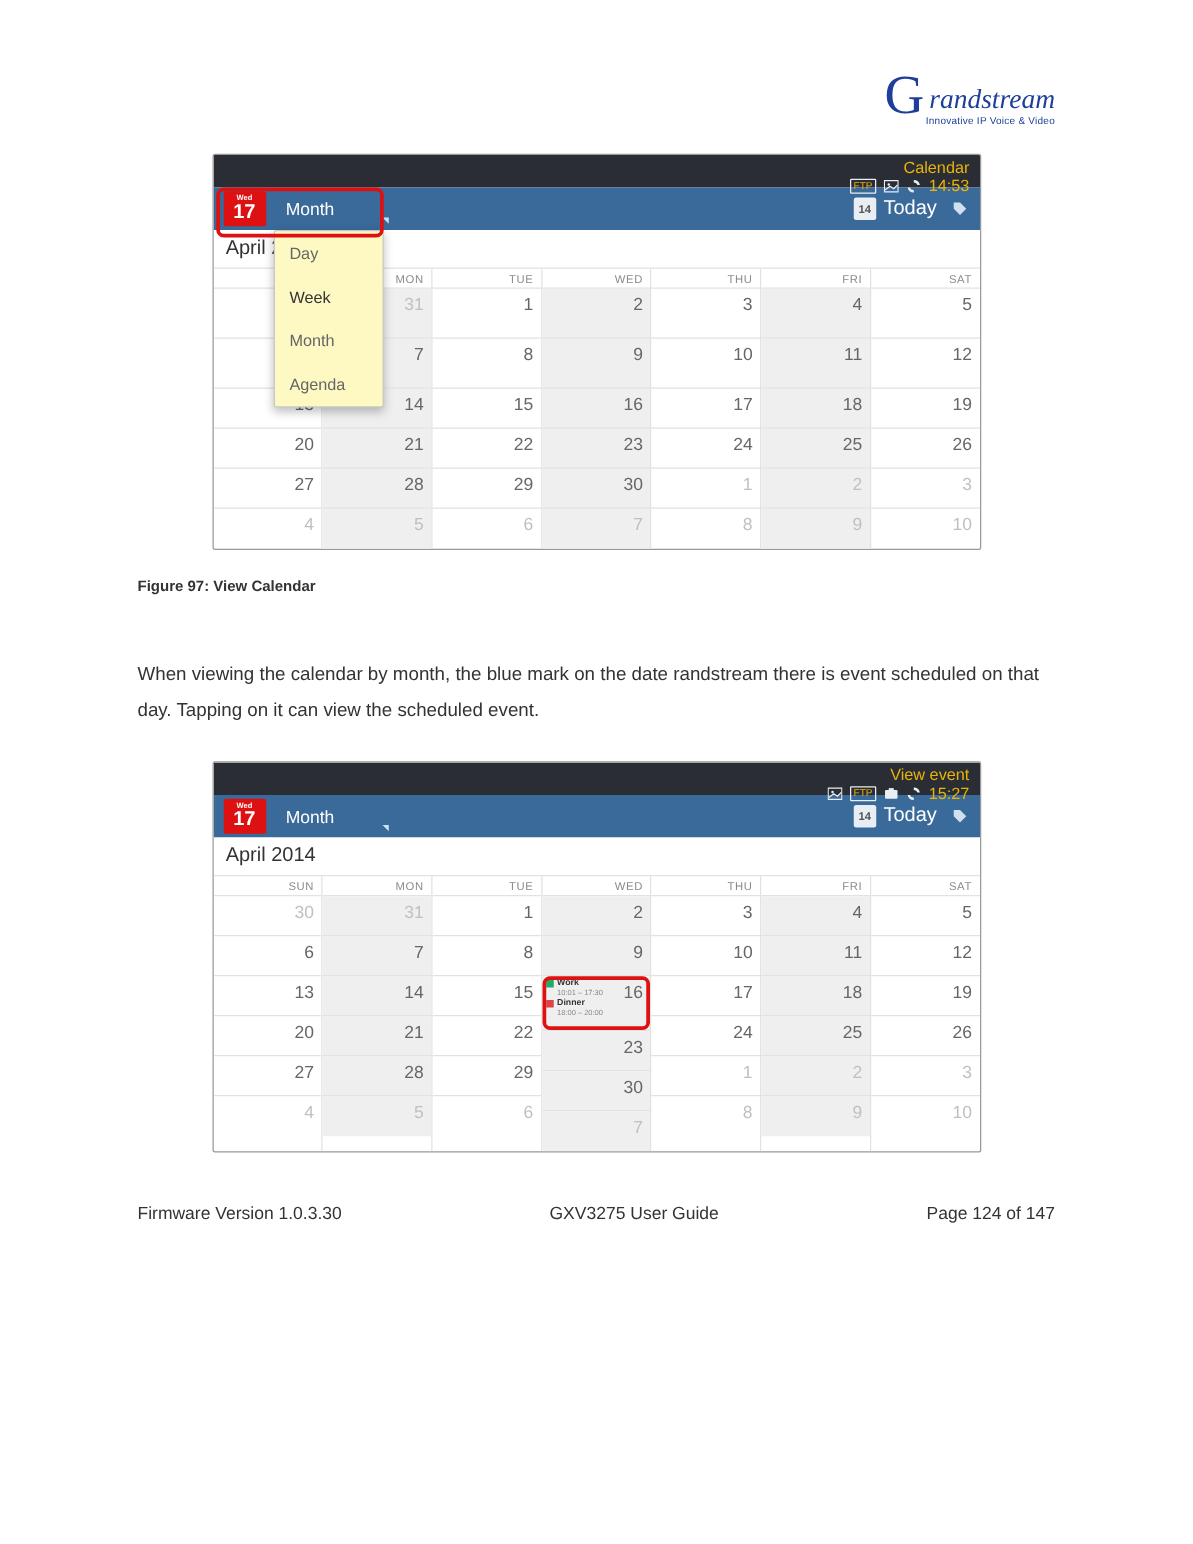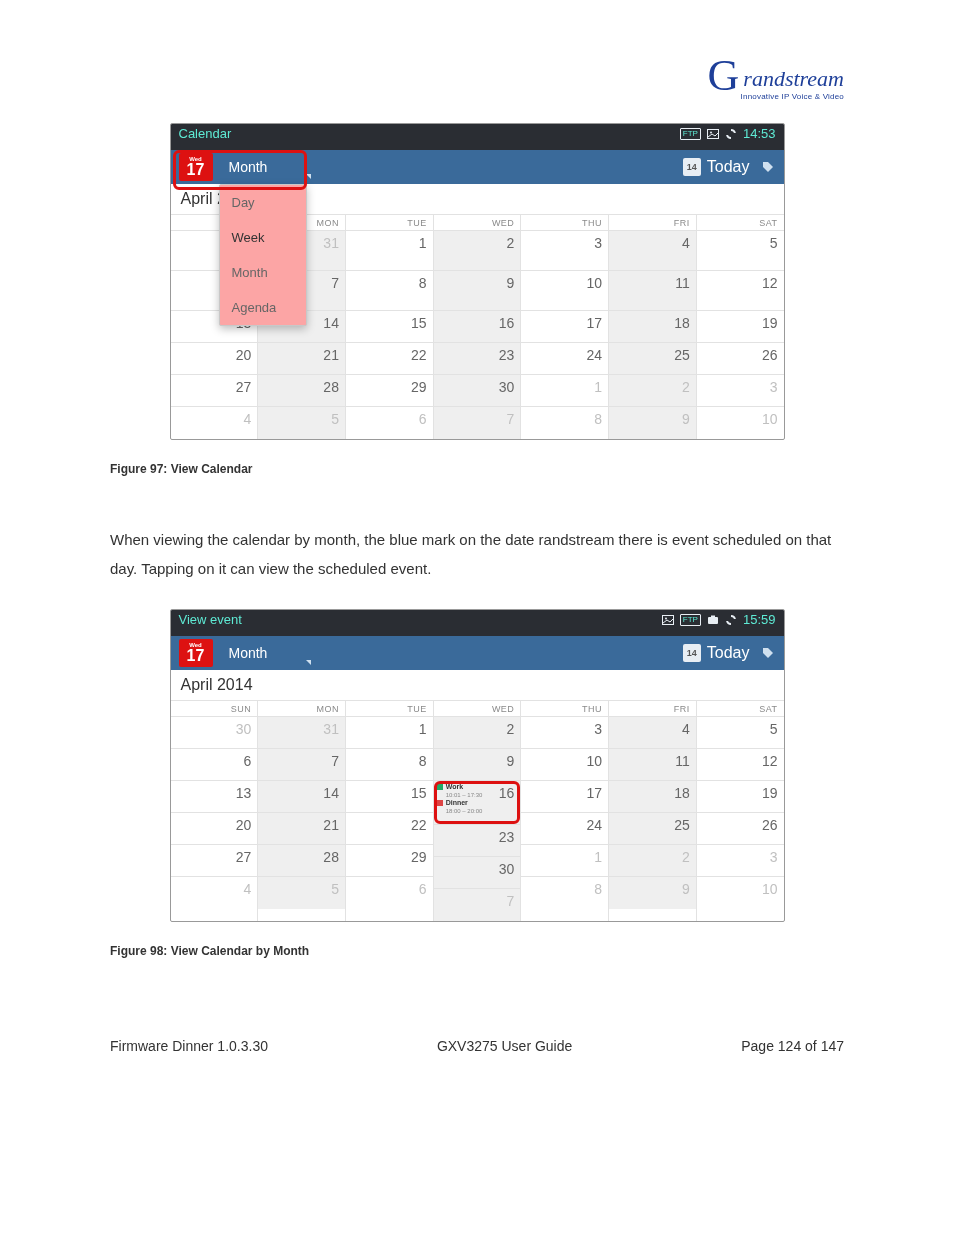--- a/index.html
+++ b/index.html
@@ -37,23 +37,23 @@
     font-family:"Brush Script MT","Segoe Script",cursive;
     font-size:22px;color:var(--brand-blue);font-style:italic;
   }
   .brand-tag{font-size:8px;color:var(--brand-blue);letter-spacing:.2px;margin-left:40px;}
   
   .shot{
     width:615px;margin:0 auto;border:1px solid #999;border-radius:2px;
     overflow:hidden;background:#fff;box-sizing:border-box;
   }
   .shot .statusbar{
-    background:var(--bar-dark);color:#5eead4;
-    display:flex;align-items:flex-start;justify-content:space-between;
-    padding:2px 8px;font-size:13px;height:22px;
+    background:var(--bar-dark);color:#eab308;
+    display:flex;align-items:flex-end;justify-content:space-between;
+    padding:2px 8px;font-size:13px;height:22px;flex-direction:column;
   }
   .status-icons{display:flex;align-items:center;gap:6px;}
   .sicon{display:inline-block;}
   .sicon.ftp{font-size:8px;border:1px solid #e8eef4;padding:0 2px;border-radius:1px;line-height:10px;}
   .sicon.sync{width:12px;height:12px;}
   .sicon.sync svg,.sicon.pic svg,.sicon.cam svg,.sicon.tag svg{width:12px;height:12px;display:block;}
   .toolbar{
     background:var(--bar-blue);color:#fff;height:34px;
     display:flex;align-items:center;justify-content:space-between;
     padding:0 10px 0 0;
@@ -97,21 +97,21 @@
     text-align:right;padding:4px 6px 0 4px;font-size:14px;color:#666;
     position:relative;box-sizing:border-box;
     font-family:"Helvetica Neue",Arial,sans-serif;font-weight:300;
   }
   .cell.tall{height:40px;}
   .cell.out{color:#c0c0c0;}
   .cell.alt{background:#efefef;}
   .cell:last-child{border-bottom:none;}
   
   .dropdown{
-    position:absolute;left:48px;top:0;width:86px;background:#fca5a5;z-index:5;
+    position:absolute;left:48px;top:0;width:86px;background:#fef9c3;z-index:5;
     border:1px solid #c8c8c8;border-radius:2px;
     box-shadow:0 3px 8px rgba(0,0,0,.25);font-size:13px;
   }
   .dropdown .dd-item{padding:10px 12px;color:#666;}
   .dropdown .dd-item.sel{font-weight:normal;color:#333;}
   .below-toolbar{position:relative;}
   
   .hl-month{
     position:absolute;left:2px;top:-34px;width:128px;height:34px;
     border:3px solid var(--red);border-radius:6px;pointer-events:none;z-index:6;
@@ -290,21 +290,21 @@
             <svg viewBox="0 0 12 12">
               <rect x="1" y="3" width="10" height="7" rx="1" fill="#e8eef4"></rect>
               <rect x="4" y="1.5" width="4" height="2" fill="#e8eef4"></rect>
             </svg>
           </span>
         <span class="sicon sync">
             <svg viewBox="0 0 12 12">
               <path d="M6 1a5 5 0 0 1 4.9 4H9a3 3 0 0 0-3-2V1zM6 11a5 5 0 0 1-4.9-4H3a3 3 0 0 0 3 2v2z" fill="#e8eef4"></path>
             </svg>
           </span>
-        <span>15:59</span>
+        <span>15:27</span>
       </span>
     </div>
     <div class="toolbar">
       <div class="tb-left">
         <div class="cal-icon">
           <span class="mini">Wed</span>
           <span class="num">17</span>
         </div>
         <div class="view-select">
           <span>Month</span>
@@ -393,21 +393,20 @@
           <div class="cell">5</div>
           <div class="cell">12</div>
           <div class="cell">19</div>
           <div class="cell">26</div>
           <div class="cell out">3</div>
           <div class="cell out">10</div>
         </div>
       </div>
   </div>
 
-  <div class="caption tight">Figure 98: View Calendar by Month</div>
 
 </div>
 
 <div class="footer">
-  <span>Firmware Dinner 1.0.3.30</span>
+  <span>Firmware Version 1.0.3.30</span>
   <span>GXV3275 User Guide</span>
   <span>Page 124 of 147</span>
 </div>
 
 </body></html>

